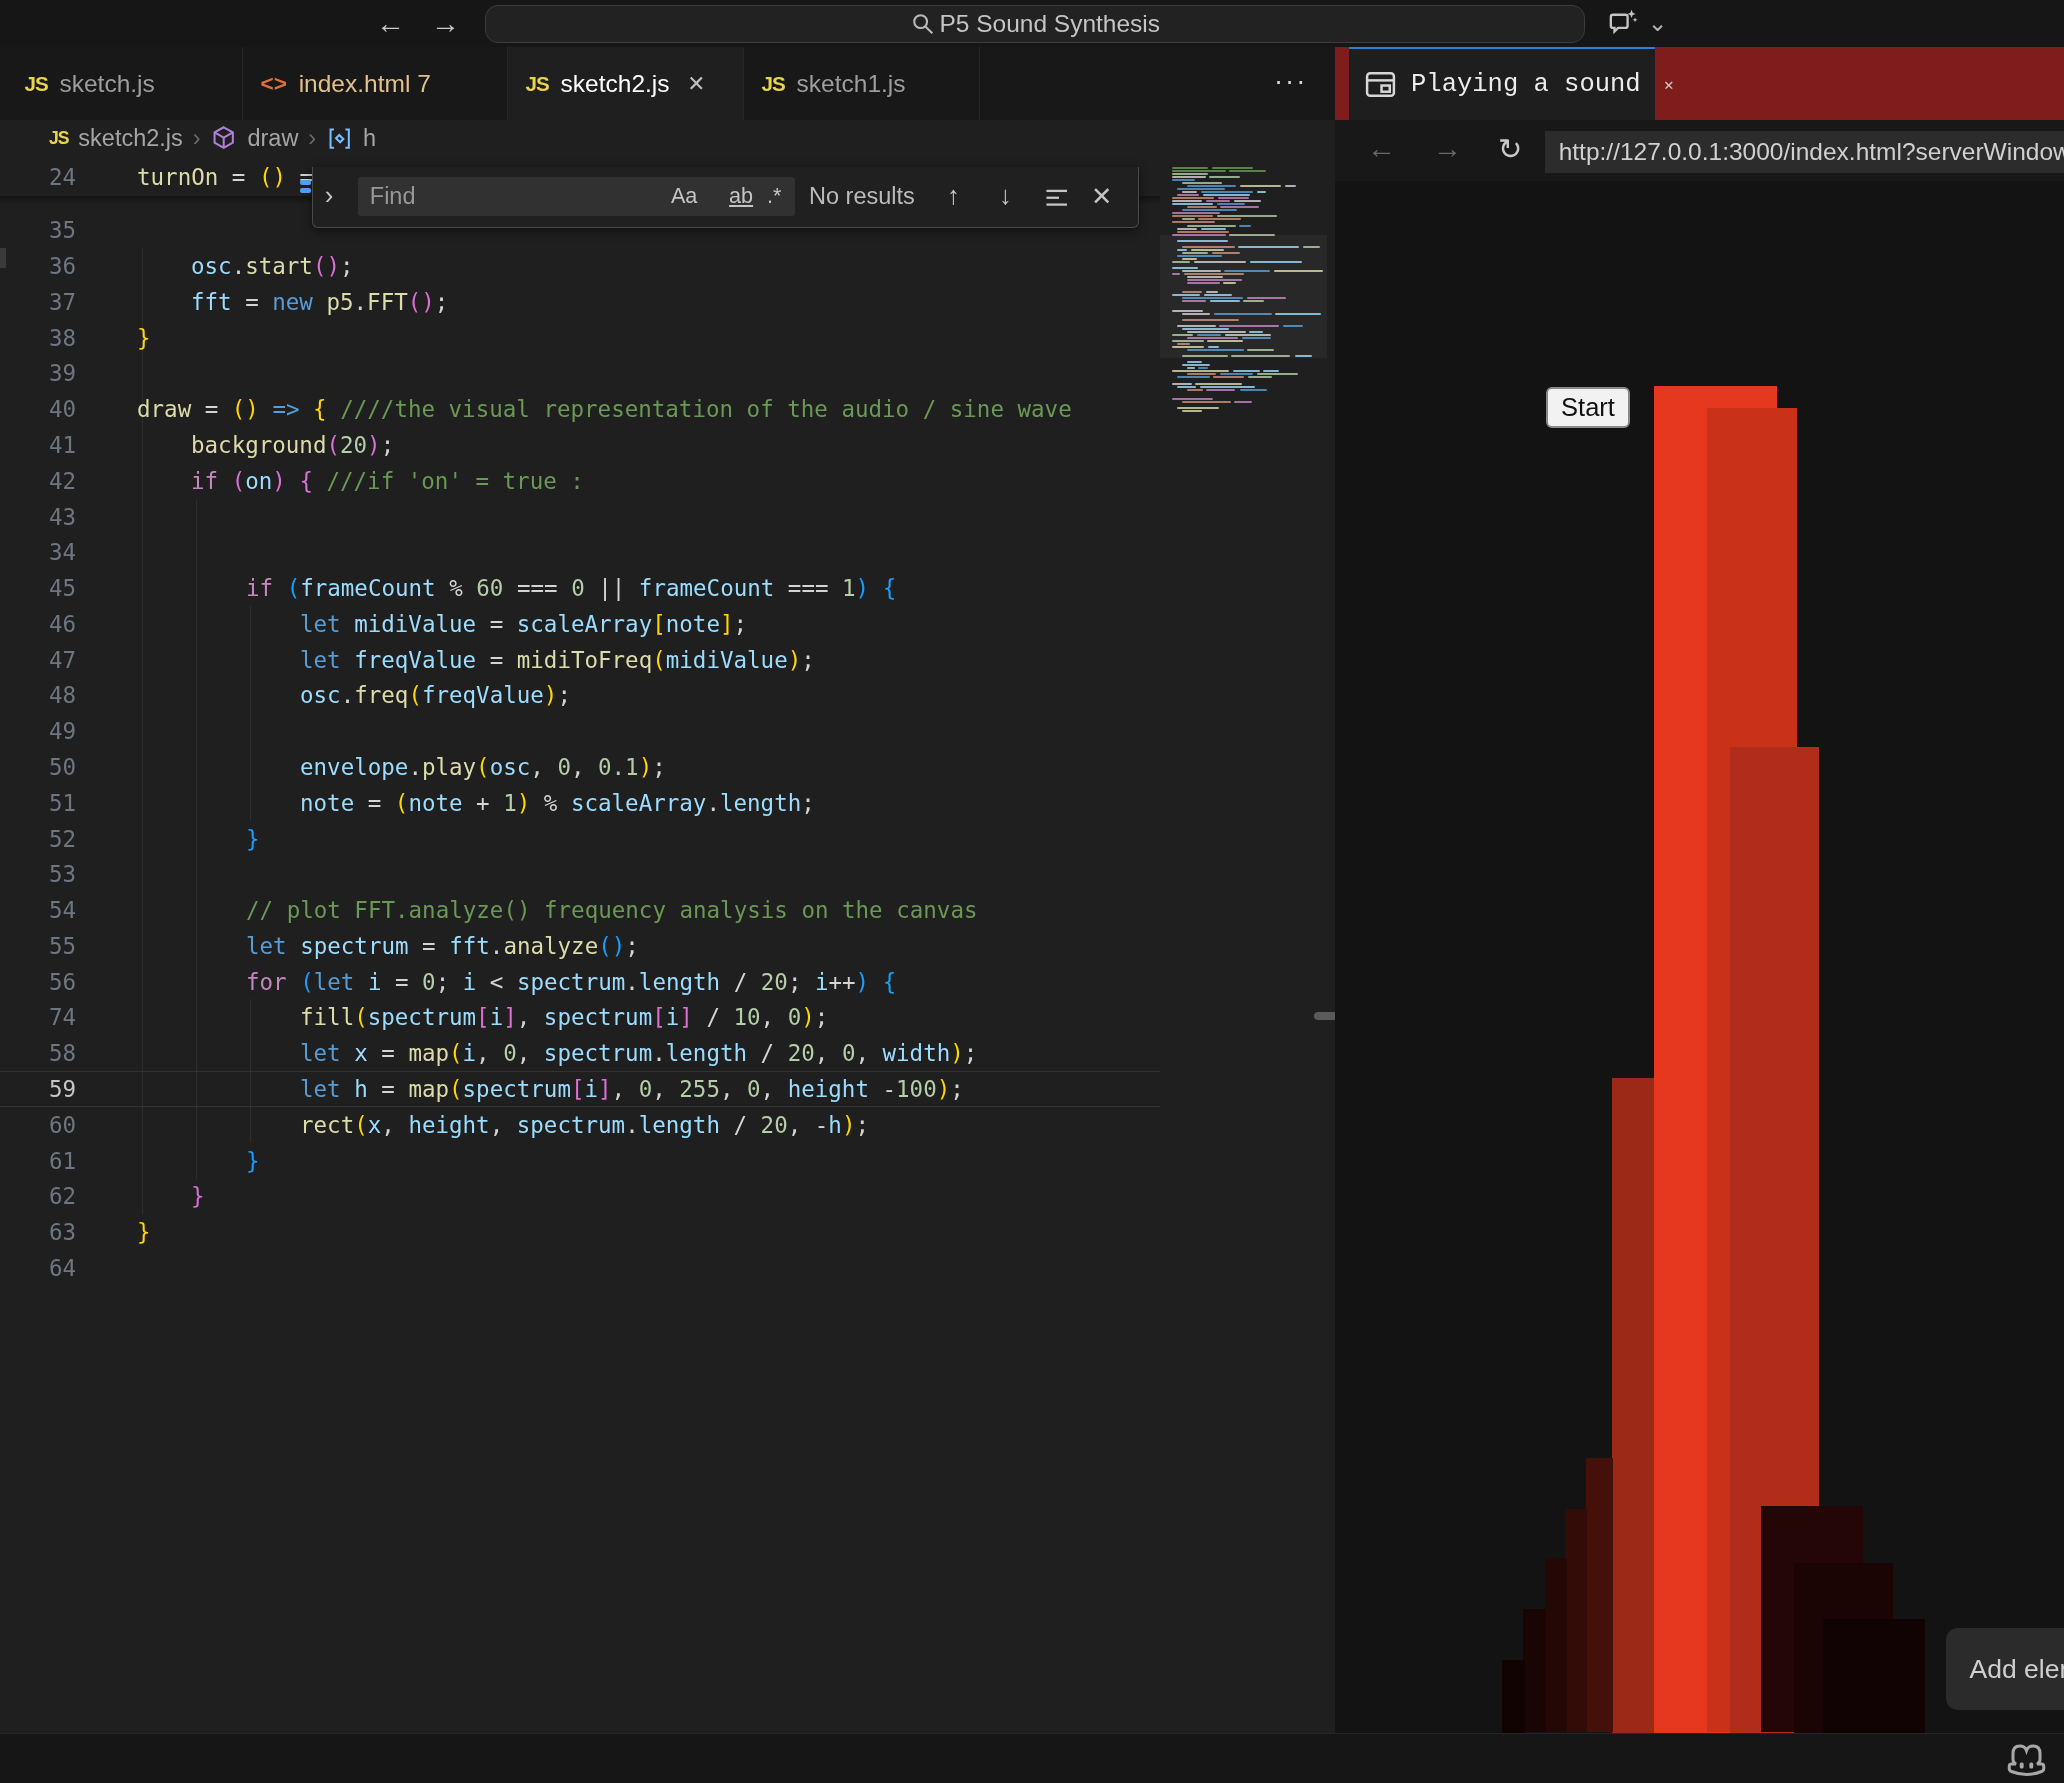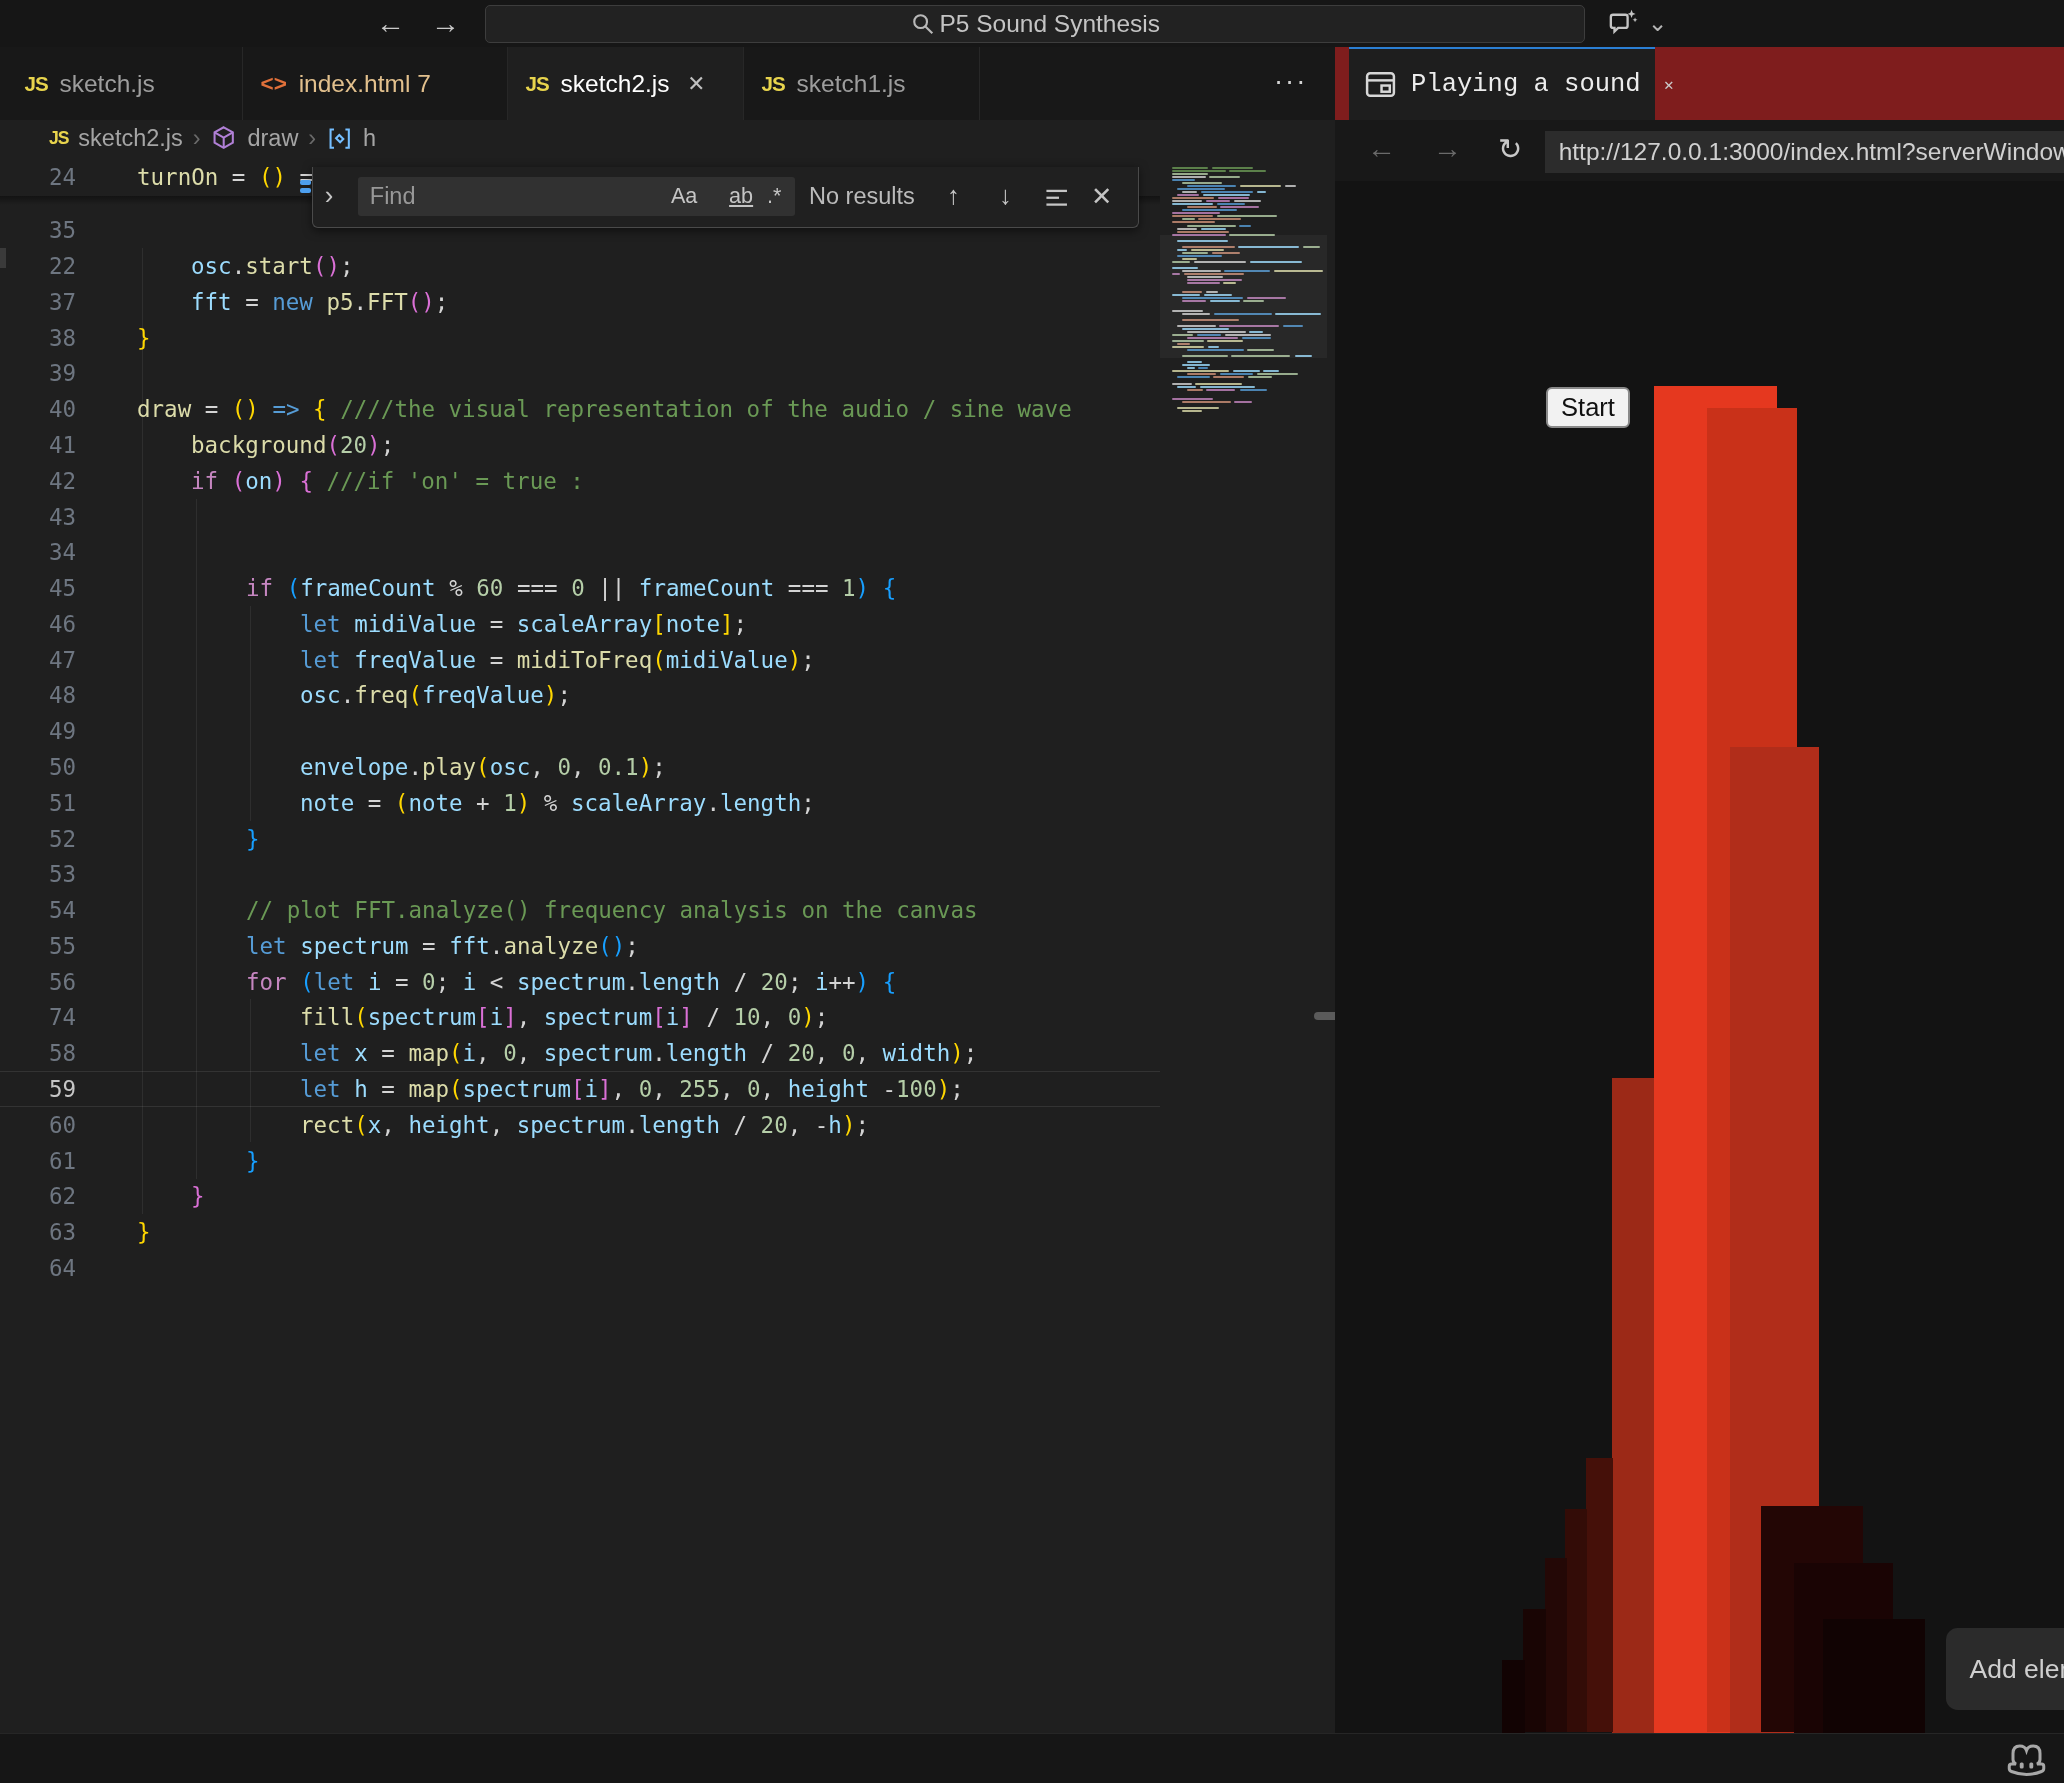--- a/index.html
+++ b/index.html
@@ -3,21 +3,21 @@
 <meta charset="utf-8">
 <style>
   html,body{margin:0;padding:0;background:#000;}
   .app{position:relative;width:2064px;height:1784px;background:#1f1f1f;overflow:hidden;
        font-family:"Liberation Sans",sans-serif;color:#ccc;}
   .abs{position:absolute;}
   
   .titlebar{left:0;top:0;width:2064px;height:47px;background:#161616;}
   .nav-arrow{top:5.9px;font-size:29px;color:#c9c9c9;line-height:35px;cursor:default;}
   .cmd-center{left:485px;top:4.9px;width:1098px;height:36px;background:#222;
-              border:1px solid #3d3d3d;border-radius:5px;display:flex;align-items:center;justify-content:center;gap:4px;}
+              border:1px solid #3d3d3d;border-radius:13px;display:flex;align-items:center;justify-content:center;gap:4px;}
   .cmd-center .label{font-size:24.5px;color:#c4c4c4;}
   .copilot-top{left:1605px;top:5.9px;display:flex;align-items:center;gap:7.8px;}
   
   .tabbar{left:0;top:47px;width:2064px;height:73px;background:#181818;}
   .tab{position:absolute;top:0;height:73px;display:flex;align-items:center;gap:11.8px;
        padding:0 17.6px;box-sizing:border-box;border-right:1px solid #272727;background:#181818;}
   .tab.active{background:#1f1f1f;}
   .tab .lbl{font-size:24.5px;color:#9d9d9d;white-space:nowrap;}
   .tab.active .lbl{color:#ffffff;}
   .tab .lbl.modified{color:#e2c08d;}
@@ -177,21 +177,21 @@
         <div class="abs iguide" style="left: 196px; top: 342px; height: 680px;"></div>
         <div class="abs iguide" style="left: 250px; top: 449px; height: 215px;"></div>
         <div class="abs iguide" style="left: 250px; top: 842px; height: 143px;"></div>
       </div>
     <div id="rows-host">
         <div class="code-row" style="top: 55px;">
           <div class="gutter">35</div>
           <div class="code" style="padding-left: 0px;"></div>
         </div>
         <div class="code-row" style="top: 91px;">
-          <div class="gutter">22</div>
+          <div class="gutter">36</div>
           <div class="code" style="padding-left: 54px;"><span style="color: rgb(156, 220, 254);">osc</span><span style="color: rgb(212, 212, 212);">.</span><span style="color: rgb(220, 220, 170);">start</span><span style="color: rgb(218, 112, 214);">()</span><span style="color: rgb(212, 212, 212);">;</span></div>
         </div>
         <div class="code-row" style="top: 127px;">
           <div class="gutter">37</div>
           <div class="code" style="padding-left: 54px;"><span style="color: rgb(156, 220, 254);">fft</span><span style="color: rgb(212, 212, 212);"> = </span><span style="color: rgb(86, 156, 214);">new</span><span style="color: rgb(212, 212, 212);"> </span><span style="color: rgb(220, 220, 170);">p5</span><span style="color: rgb(212, 212, 212);">.</span><span style="color: rgb(220, 220, 170);">FFT</span><span style="color: rgb(218, 112, 214);">()</span><span style="color: rgb(212, 212, 212);">;</span></div>
         </div>
         <div class="code-row" style="top: 163px;">
           <div class="gutter">38</div>
           <div class="code" style="padding-left: 0px;"><span style="color: rgb(255, 215, 0);">}</span></div>
         </div>

